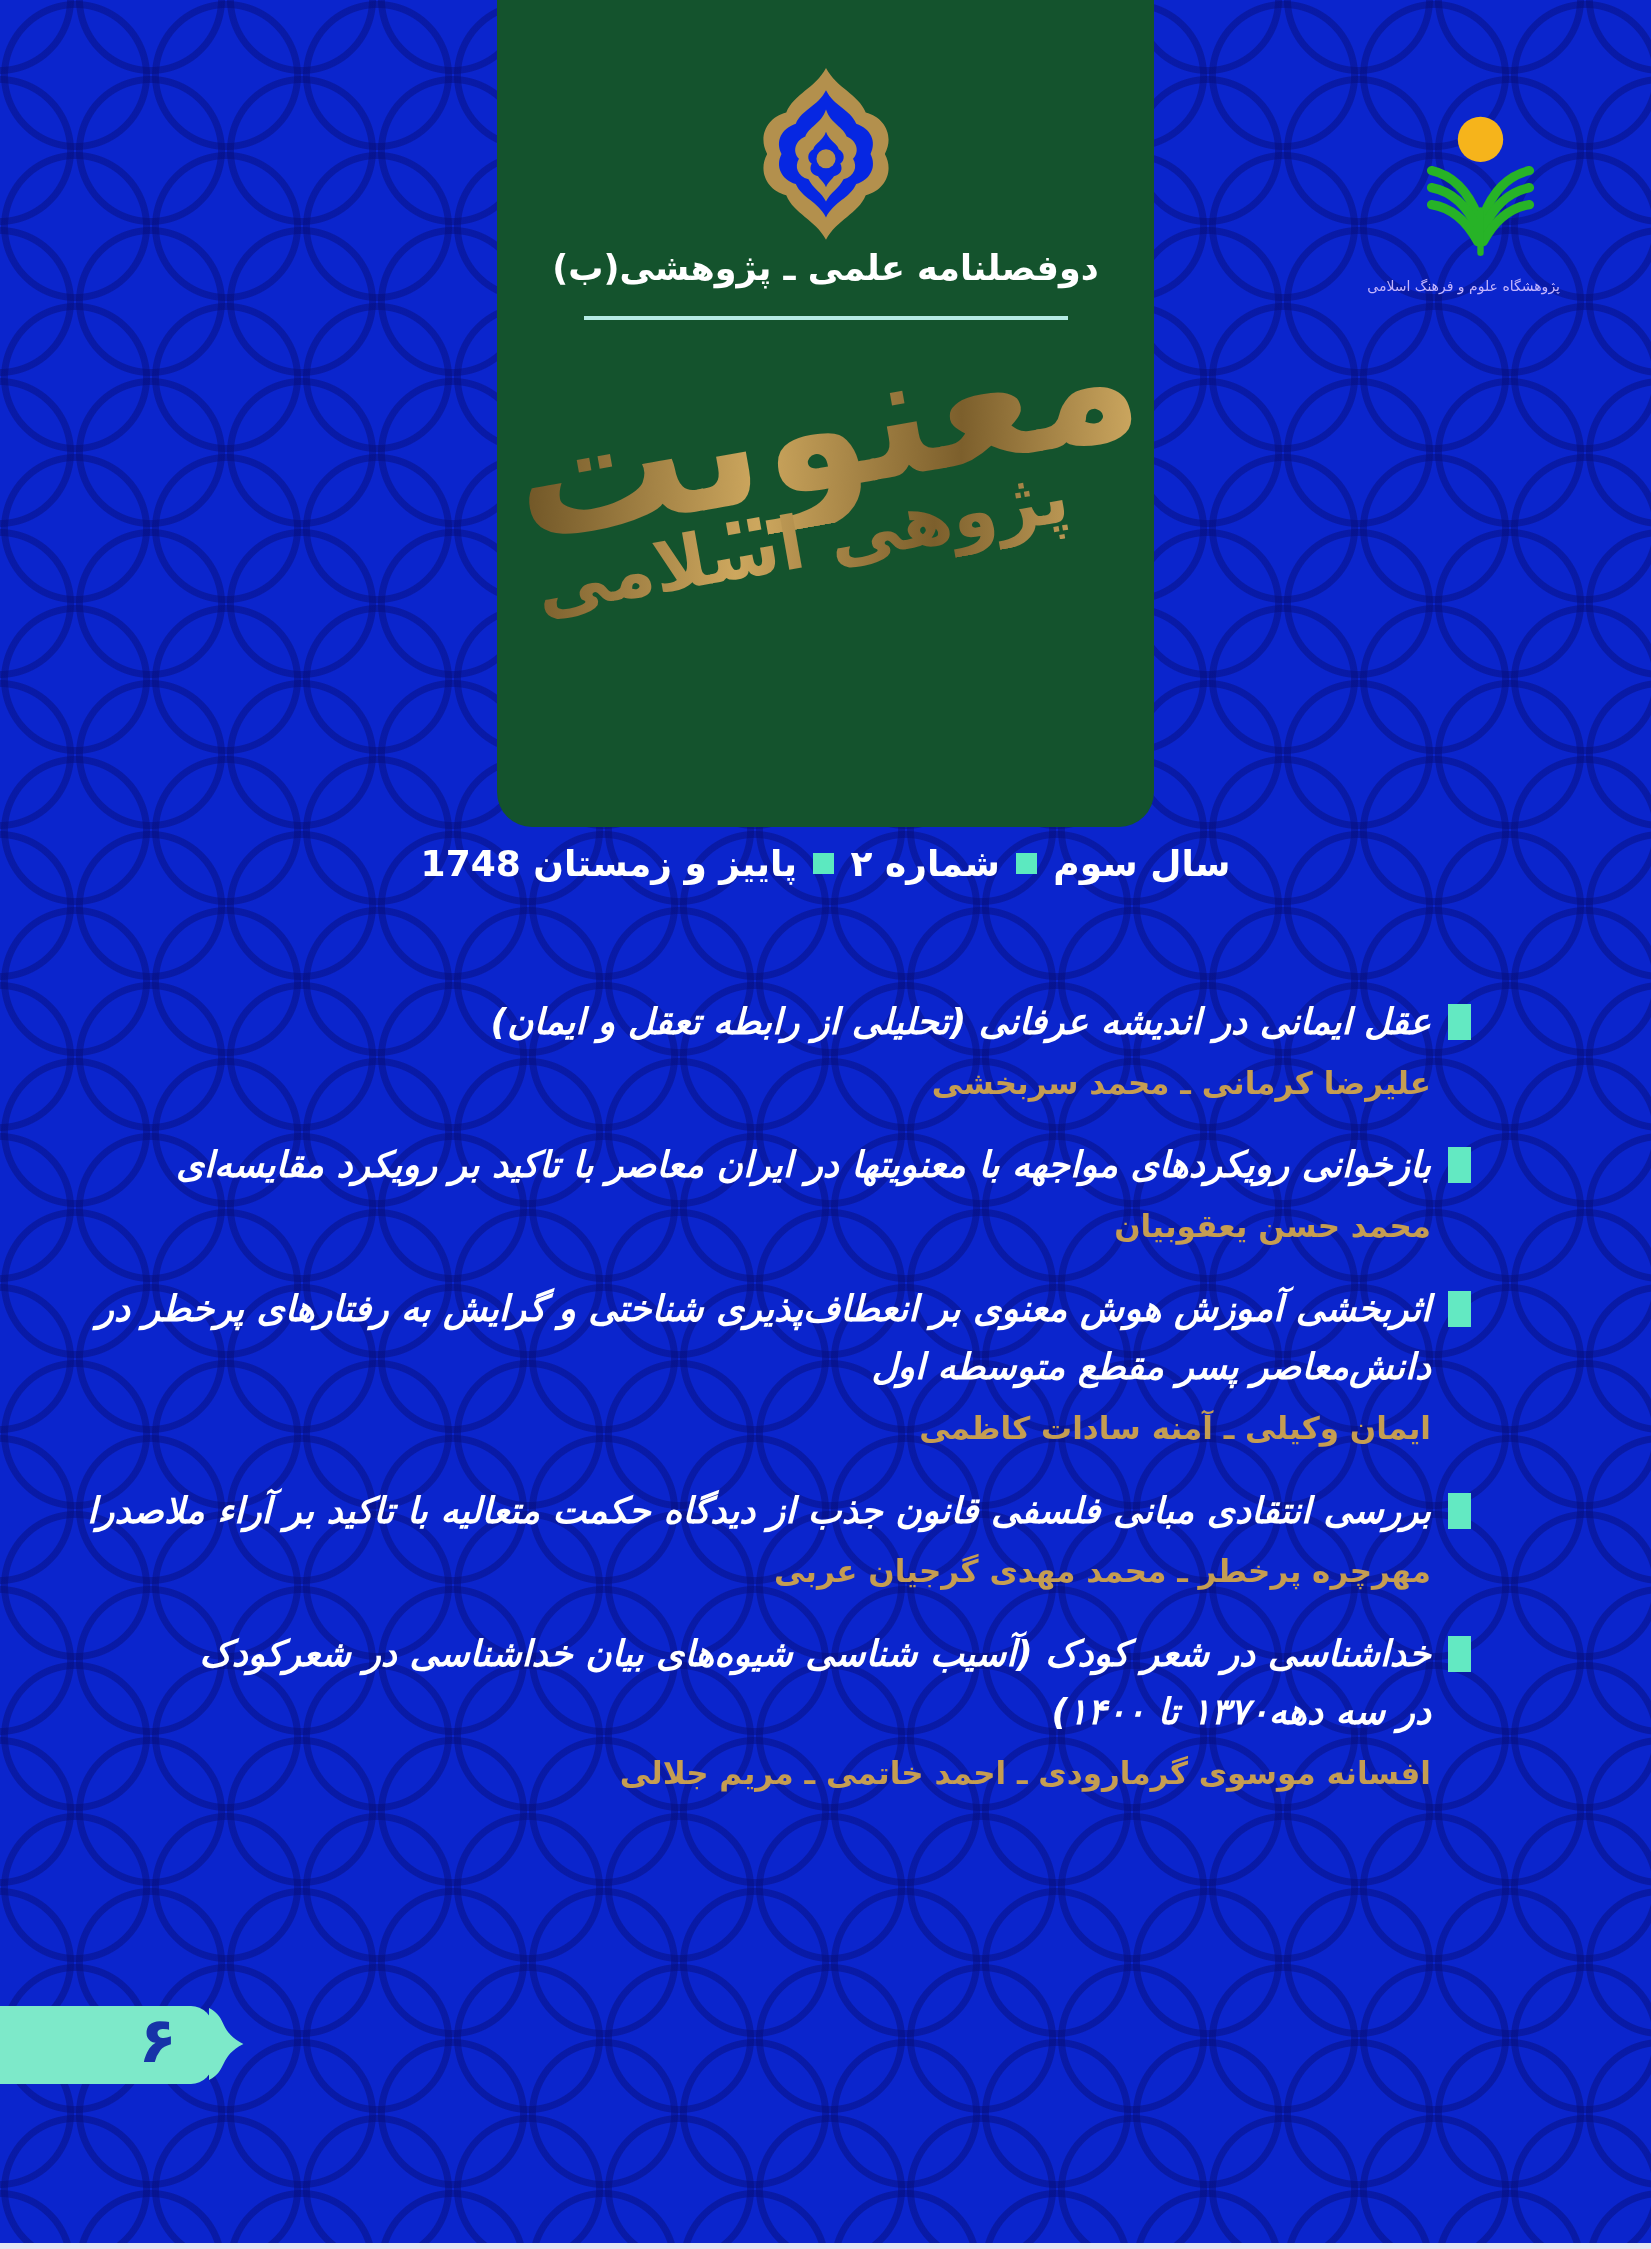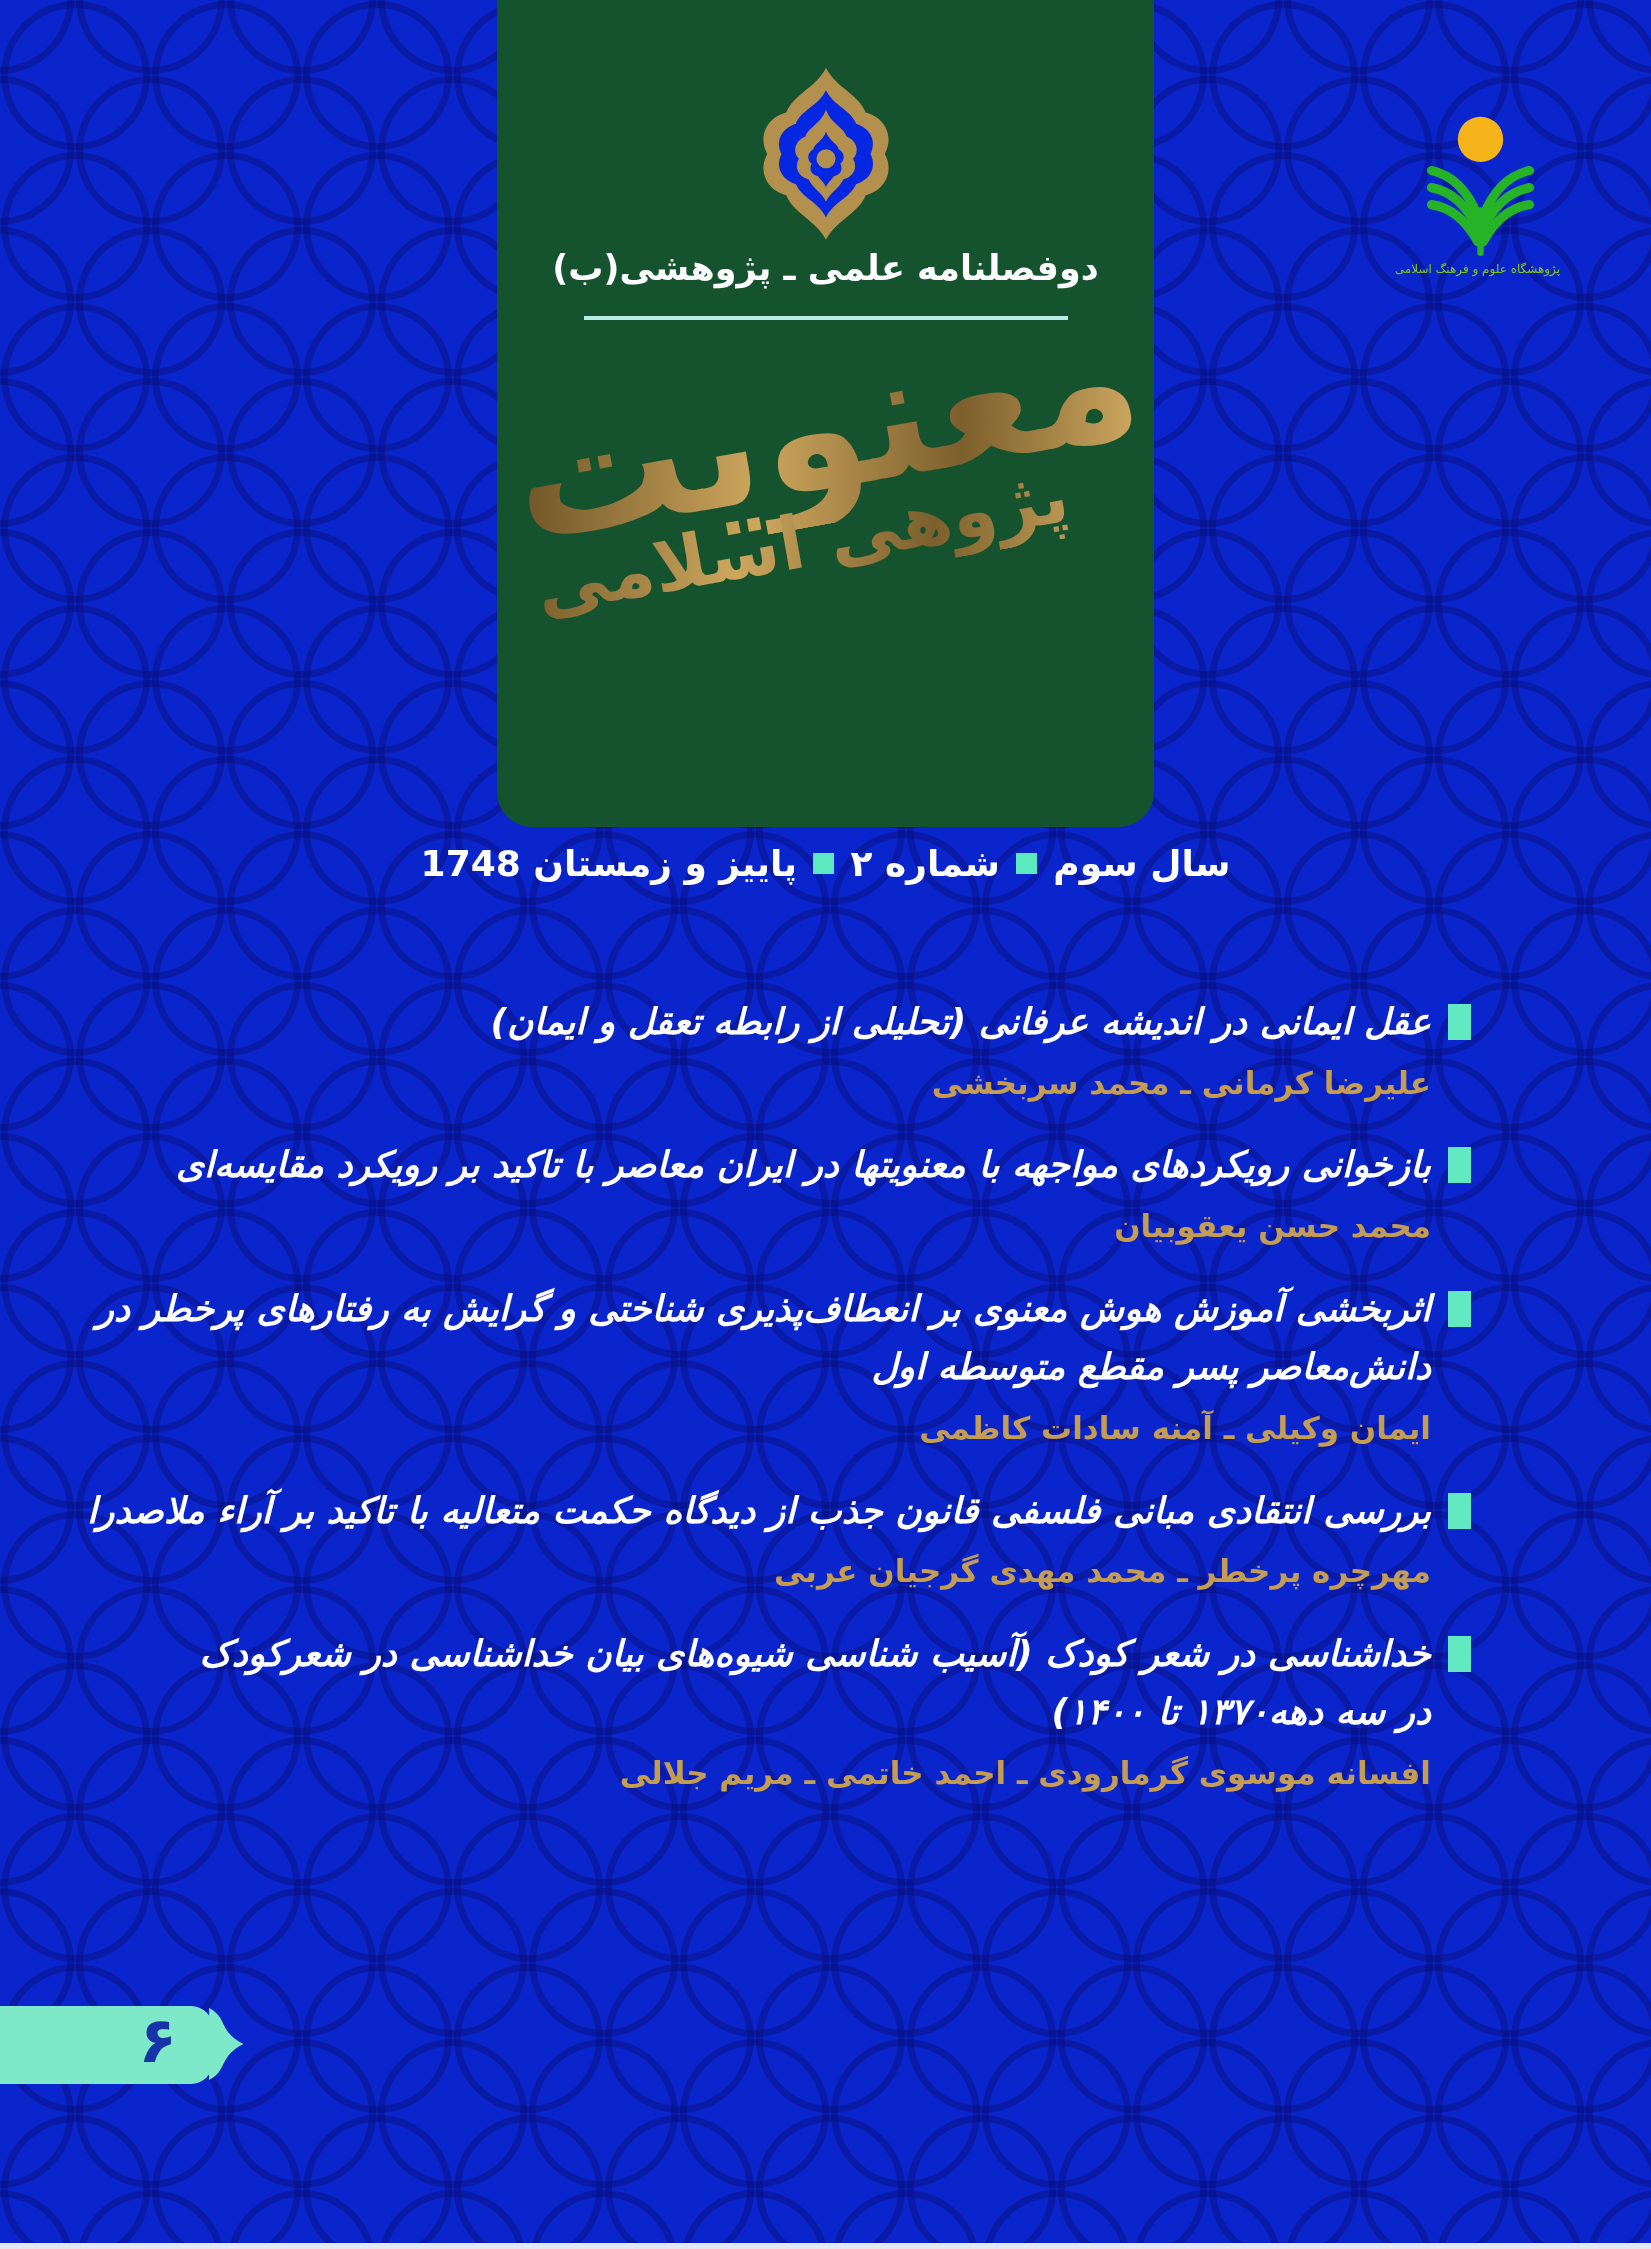--- a/index.html
+++ b/index.html
@@ -18,21 +18,21 @@
   .callig{position:absolute;top:333px;left:0;right:0;height:476px;text-align:center;direction:rtl;}
   .callig-main{font-size:173px;font-weight:bold;line-height:1.1;transform:rotate(-10deg);color:#b9944e;}
   .callig-sub{font-size:73px;font-weight:bold;margin-top:-28.6px;transform:rotate(-10deg) translateX(-24px);color:#b9944e;}
   @supports (-webkit-background-clip: text){
     .callig-main,.callig-sub{
       background:linear-gradient(100deg,#6f5526 5%,#cda75e 40%,#7c5f2c 70%,#caa55e 95%);
       -webkit-background-clip:text;background-clip:text;color:transparent;}
   }
   .logo{position:absolute;left:1401px;top:111px;width:159px;text-align:center;}
   .logo svg{display:block;margin:0 auto;width:121px;height:149px;}
-  .logo-caption{color:#84cc16;font-size:12px;margin-top:2px;white-space:nowrap;direction:rtl;}
+  .logo-caption{color:#c4b5fd;font-size:14px;margin-top:18px;white-space:nowrap;direction:rtl;}
   .issue{position:absolute;top:843px;left:497px;width:657px;display:flex;justify-content:center;align-items:center;gap:16px;
     color:#ffffff;font-size:36px;font-weight:bold;direction:rtl;white-space:nowrap;}
   .sq{width:21.4px;height:21.4px;background:#5ce9c0;display:inline-block;flex:0 0 auto;}
   .articles{position:absolute;top:993px;right:221px;width:1238px;direction:rtl;}
   .article{position:relative;margin-bottom:28.6px;}
   .bullet{position:absolute;right:-40px;top:11px;width:23px;height:36px;background:#63e9c2;}
   .a-title{color:#ffffff;font-size:36px;font-weight:bold;line-height:1.62;font-style:italic;}
   .a-title .line{display:block;white-space:nowrap;}
   .a-authors{color:#c59d52;font-size:31px;font-weight:bold;line-height:1.62;margin-top:6.3px;}
   .a-authors .line{display:block;white-space:nowrap;}

